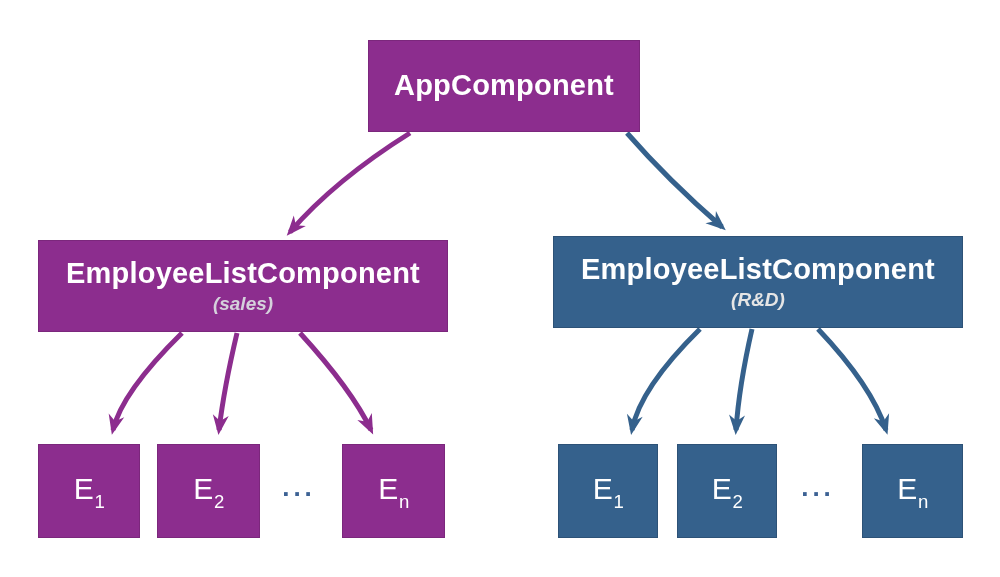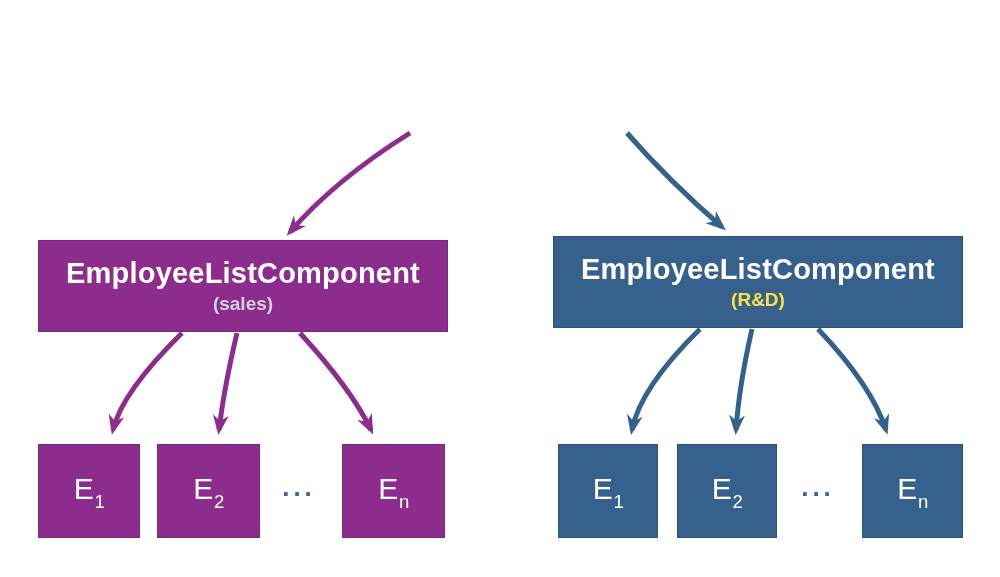--- a/index.html
+++ b/index.html
@@ -38,23 +38,24 @@
     font-size: 29px;
     font-weight: bold;
     letter-spacing: 0.2px;
     white-space: nowrap;
   }
   .node-subtitle {
     font-size: 19px;
     font-weight: bold;
     margin-top: 2px;
     white-space: nowrap;
+    font-style: italic;
   }
   .purple-node .node-subtitle { color: #d5d1dc; }
-  .blue-node   .node-subtitle { color: #fde047; }
+  .blue-node   .node-subtitle { color: #e5e5e5; }
   .e-label {
     font-size: 30px;
     font-weight: normal;
     white-space: nowrap;
   }
   .e-label sub {
     font-size: 0.62em;
     position: relative;
     top: 0.12em;
     left: 0.04em;
@@ -89,20 +90,23 @@
 
     <path d="M 182 333 Q 122 392 113 430" fill="none" stroke="#8c2d8e" stroke-width="5" marker-end="url(#head-purple)"></path>
     <path d="M 237 333 Q 224 388 219 430" fill="none" stroke="#8c2d8e" stroke-width="5" marker-end="url(#head-purple)"></path>
     <path d="M 300 333 Q 352 390 371 430" fill="none" stroke="#8c2d8e" stroke-width="5" marker-end="url(#head-purple)"></path>
 
     <path d="M 700 329 Q 640 388 632 430" fill="none" stroke="#35618c" stroke-width="5" marker-end="url(#head-blue)"></path>
     <path d="M 752 329 Q 739 386 736 430" fill="none" stroke="#35618c" stroke-width="5" marker-end="url(#head-blue)"></path>
     <path d="M 818 329 Q 872 386 886 430" fill="none" stroke="#35618c" stroke-width="5" marker-end="url(#head-blue)"></path>
   </svg>
 
+  <div class="node purple-node" style="left:368px; top:40px; width:272px; height:92px;">
+    <span class="node-title">AppComponent</span>
+  </div>
 
   <div class="node purple-node" style="left:38px; top:240px; width:410px; height:92px;">
     <span class="node-title">EmployeeListComponent</span>
     <span class="node-subtitle">(sales)</span>
   </div>
 
   <div class="node blue-node" style="left:553px; top:236px; width:410px; height:92px;">
     <span class="node-title">EmployeeListComponent</span>
     <span class="node-subtitle">(R&amp;D)</span>
   </div>

